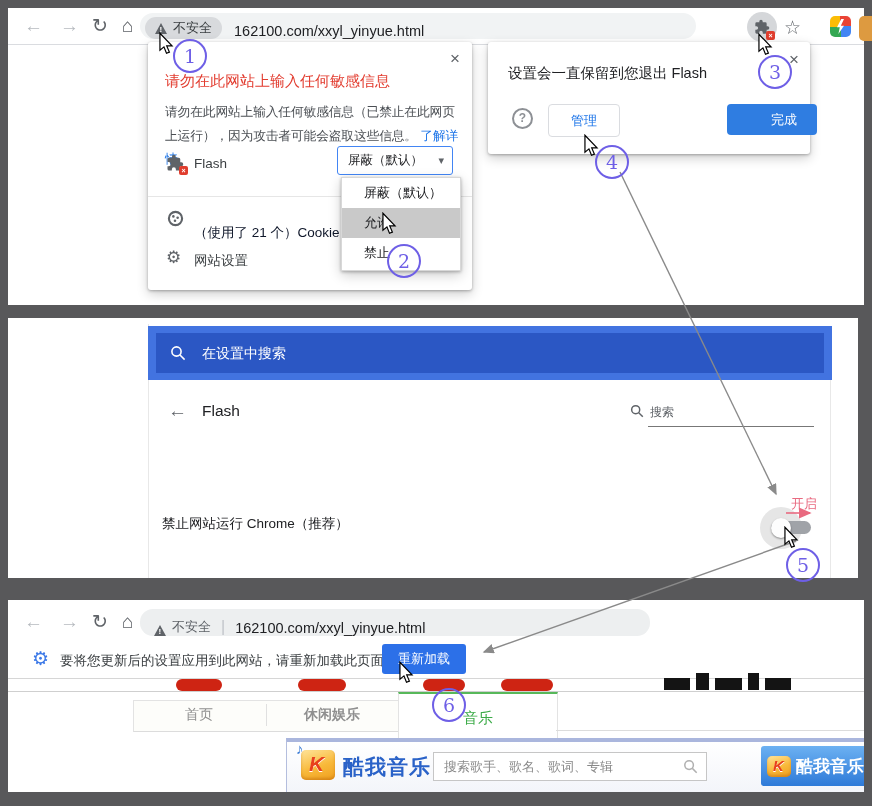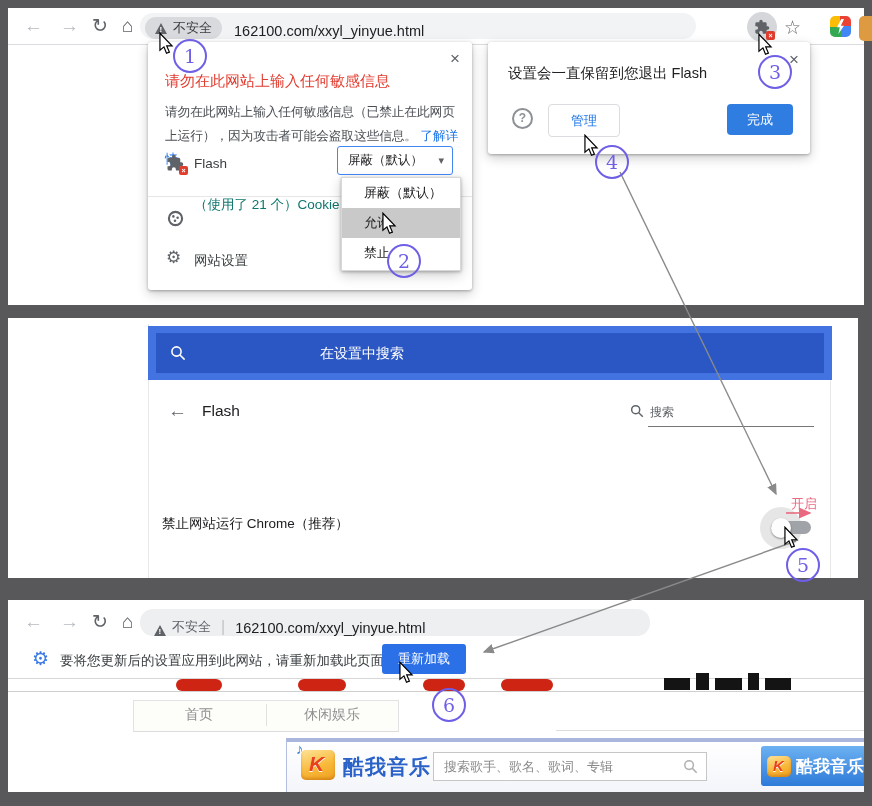--- a/index.html
+++ b/index.html
@@ -95,58 +95,58 @@
         <span style="position:absolute;right:8px;font-size:11px;color:#5f6368;">▾</span>
       </div>
       <div class="abs" style="left:0;top:154px;width:324px;height:1px;background:#e6e6e6;"></div>
 
       <svg class="abs" style="left:19px;top:168px;" width="17" height="17" viewBox="0 0 16 16">
           <circle cx="8" cy="8" r="6.2" fill="none" stroke="#5f6368" stroke-width="2"></circle>
           <circle cx="6" cy="6" r="1.2" fill="#5f6368"></circle>
           <circle cx="10" cy="7.2" r="1.2" fill="#5f6368"></circle>
           <circle cx="7.5" cy="10.2" r="1.2" fill="#5f6368"></circle>
         </svg>
-      <span class="abs" style="left:46px;top:154px;font-size:13.5px;color:#0f766e;">（使用了 21 个）Cookie</span>
+      <span class="abs" style="left:46px;top:182px;font-size:13.5px;color:#0f172a;">（使用了 21 个）Cookie</span>
 
       <span class="abs gear" style="left:18px;top:207px;color:#5f6368;">⚙</span>
       <span class="abs" style="left:46px;top:210px;font-size:13.5px;color:#3c4043;">网站设置</span>
     </div>
 
     <div class="popup" style="left:333px;top:169px;width:118px;height:92px;border:1px solid #d8d8d8;border-radius:0;">
       <div class="dd-option">屏蔽（默认）</div>
       <div class="dd-option" style="background:#c9c9c9;">允许</div>
       <div class="dd-option">禁止</div>
     </div>
 
     <div class="popup" style="left:480px;top:34px;width:322px;height:112px;">
       <span class="closex" style="right:11px;top:9px;">×</span>
       <div class="abs" style="left:20px;top:22px;font-size:14.5px;color:#202124;">设置会一直保留到您退出 Flash</div>
       <div class="abs" style="left:24px;top:66px;width:17px;height:17px;border:2px solid #8d9095;border-radius:50%;color:#8d9095;font-size:12px;font-weight:bold;text-align:center;line-height:17px;">?</div>
       <div class="btn-outline" style="left:60px;top:62px;width:70px;height:31px;">
           <span>管理</span>
         </div>
-      <div class="btn-blue" style="left:239px;top:62px;width:66px;height:31px;">
+      <div class="btn-blue" style="left:239px;top:62px;width:66px;height:31px;padding-left:24px;">
           <span>完成</span>
         </div>
     </div>
   </div>
 
   <div class="abs" style="left:859px;top:16px;width:13px;height:25px;border-radius:5px 0 0 5px;background:#dd9a40;z-index:5;"></div>
 
   <div class="panel" style="left:8px;top:318px;width:850px;height:260px;">
     <div class="abs" style="left:140px;top:6px;width:1px;height:254px;background:#e8e8e8;"></div>
     <div class="abs" style="left:822px;top:62px;width:1px;height:198px;background:#e8e8e8;"></div>
 
     <div class="abs" style="left:140px;top:8px;width:684px;height:54px;background:#4273e0;">
       <div class="abs" style="left:8px;top:7px;width:668px;height:40px;background:#2b57c4;display:flex;align-items:center;">
         <svg class="mag-svg" style="margin-left:14px;" width="16" height="16" viewBox="0 0 16 16">
             <circle cx="6.5" cy="6.5" r="4.6" fill="none" stroke="#fff" stroke-width="1.6"></circle>
             <line x1="10" y1="10" x2="14.6" y2="14.6" stroke="#fff" stroke-width="1.6"></line>
           </svg>
-        <input class="blue-search-input" style="margin-left: 24px; text-align: center;" placeholder="在设置中搜索">
+        <input class="blue-search-input" style="margin-left: 14px;" placeholder="在设置中搜索">
       </div>
     </div>
 
     <span class="abs" style="left:160px;top:82px;font-size:19px;color:#5f6368;">←</span>
     <span class="abs" style="left:194px;top:84px;font-size:15.5px;color:#202124;">Flash</span>
     <svg class="abs mag-svg" style="left:622px;top:86px;" width="14" height="14" viewBox="0 0 16 16">
         <circle cx="6.5" cy="6.5" r="4.6" fill="none" stroke="#5f6368" stroke-width="1.7"></circle>
         <line x1="10" y1="10" x2="14.6" y2="14.6" stroke="#5f6368" stroke-width="1.7"></line>
       </svg>
     <input class="abs underline-input" style="left: 640px; top: 80px; width: 162px; height: 26px;" placeholder="搜索">
@@ -189,23 +189,26 @@
     <div class="blackblock" style="left:707px;top:78px;width:27px;height:12px;"></div>
     <div class="blackblock" style="left:740px;top:73px;width:11px;height:17px;"></div>
     <div class="blackblock" style="left:757px;top:78px;width:26px;height:12px;"></div>
     <div class="abs" style="left:0;top:91px;width:856px;height:1px;background:#cfcfcf;"></div>
 
     <div class="abs" style="left:125px;top:100px;width:264px;height:30px;background:#fdfdfa;border:1px solid #e3e3e3;border-bottom:1px solid #dcdcdc;"></div>
     <div class="abs" style="left:125px;top:100px;width:132px;height:30px;display:flex;align-items:center;justify-content:center;">
         <span class="tabtext">首页</span>
       </div>
     <div class="abs" style="left:258px;top:104px;width:1px;height:22px;background:#e0e0e0;"></div>
-    <div class="abs" style="left:259px;top:100px;width:130px;height:30px;display:flex;align-items:center;justify-content:center;">
+    <div class="abs" style="left:259px;top:100px;width:130px;height:30px;display:flex;align-items:center;justify-content:center;font-weight:bold;">
         <span class="tabtext">休闲娱乐</span>
       </div>
+    <div class="abs" style="left:390px;top:92px;width:158px;height:46px;background:#fff;border-left:1px solid #e3e3e3;border-right:1px solid #e3e3e3;border-top:2px solid #57b85a;display:flex;align-items:center;justify-content:center;">
+      <span style="font-size:15px;color:#3cab48;margin-top:2px;">音乐</span>
+    </div>
     <div class="abs" style="left:548px;top:130px;width:308px;height:1px;background:#dcdcdc;"></div>
 
     <div class="abs" style="left:278px;top:138px;width:578px;height:50px;background:linear-gradient(#ffffff,#f3f5fa);border:1px solid #b4bede;border-top:4px solid #aab6dd;overflow:hidden;">
       <div class="kuwo-box-icon abs" style="left:14px;top:8px;">
         <span class="kuwo-note">♪</span>
         <span class="kuwo-k">K</span>
       </div>
       <span class="abs" style="left:56px;top:11px;font-size:21px;font-weight:bold;color:#2a62c8;letter-spacing:1px;">酷我音乐</span>
       <div class="abs" style="left:146px;top:10px;width:272px;height:27px;border:1px solid #c6c6c6;background:#fff;display:flex;align-items:center;">
         <input style="border: none; outline: none; flex: 1 1 0%; margin-left: 8px; font-size: 13px; color: rgb(136, 136, 136);" placeholder="搜索歌手、歌名、歌词、专辑">

